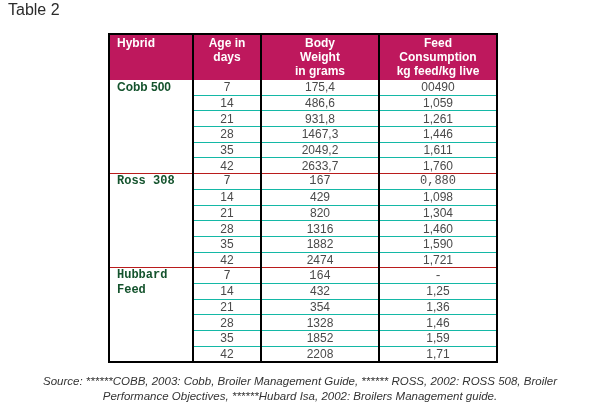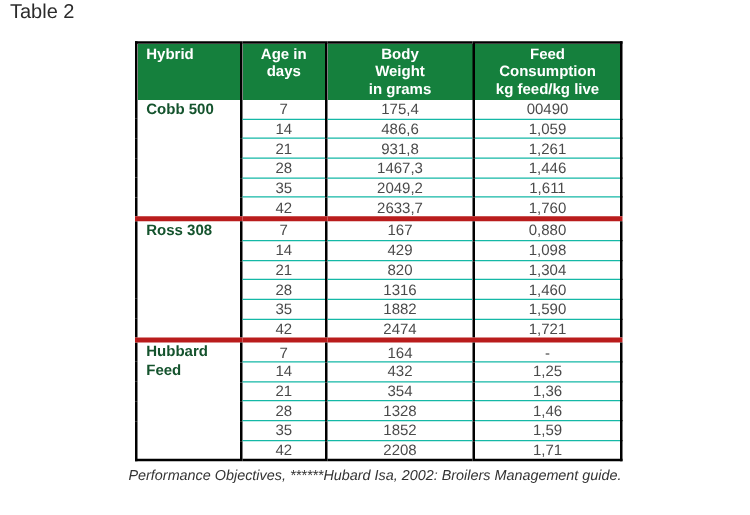--- a/index.html
+++ b/index.html
@@ -24,21 +24,21 @@
     border-collapse: collapse;
     table-layout: fixed;
     border: 2px solid #000000;
   }
   table.weights th, table.weights td {
     border-left: 2px solid #000000;
     overflow: hidden;
   }
   table.weights th:first-child, table.weights td.hybrid-cell { border-left: none; }
   thead th {
-    background: #15803d;
+    background: #be185d;
     color: #ffffff;
     font-weight: bold;
     font-size: 12px;
     line-height: 14px;
     vertical-align: top;
     text-align: center;
     padding: 1px 2px 2px 2px;
     white-space: pre-line;
     height: 42px;
   }
@@ -53,21 +53,21 @@
     border-top: 1px solid #14b8a6;
   }
   tbody td.hybrid-cell {
     font-weight: bold;
     color: #14532d;
     text-align: left;
     vertical-align: top;
     padding: 0 4px 0 7px;
     line-height: 15px;
   }
-  tr.group-start td { border-top: 4px solid #b91c1c; }
+  tr.group-start td { border-top: 1px solid #b91c1c; font-family: Liberation Mono, monospace; }
   tr.first-data-row td { border-top: none; }
   .source {
     position: absolute;
     left: 0; top: 374px;
     width: 600px;
     text-align: center;
     font-style: italic;
     font-size: 11.5px;
     line-height: 15px;
     color: #333333;
@@ -193,14 +193,15 @@
     </tr>
     <tr>
       <td>42</td>
       <td>2208</td>
       <td>1,71</td>
     </tr>
   </tbody>
 </table>
 
 <div class="source">
+  <div>Source: ******COBB, 2003: Cobb, Broiler Management Guide, ****** ROSS, 2002: ROSS 508, Broiler</div>
   <div>Performance Objectives, ******Hubard Isa, 2002: Broilers Management guide.</div>
 </div>
 
 </body></html>

